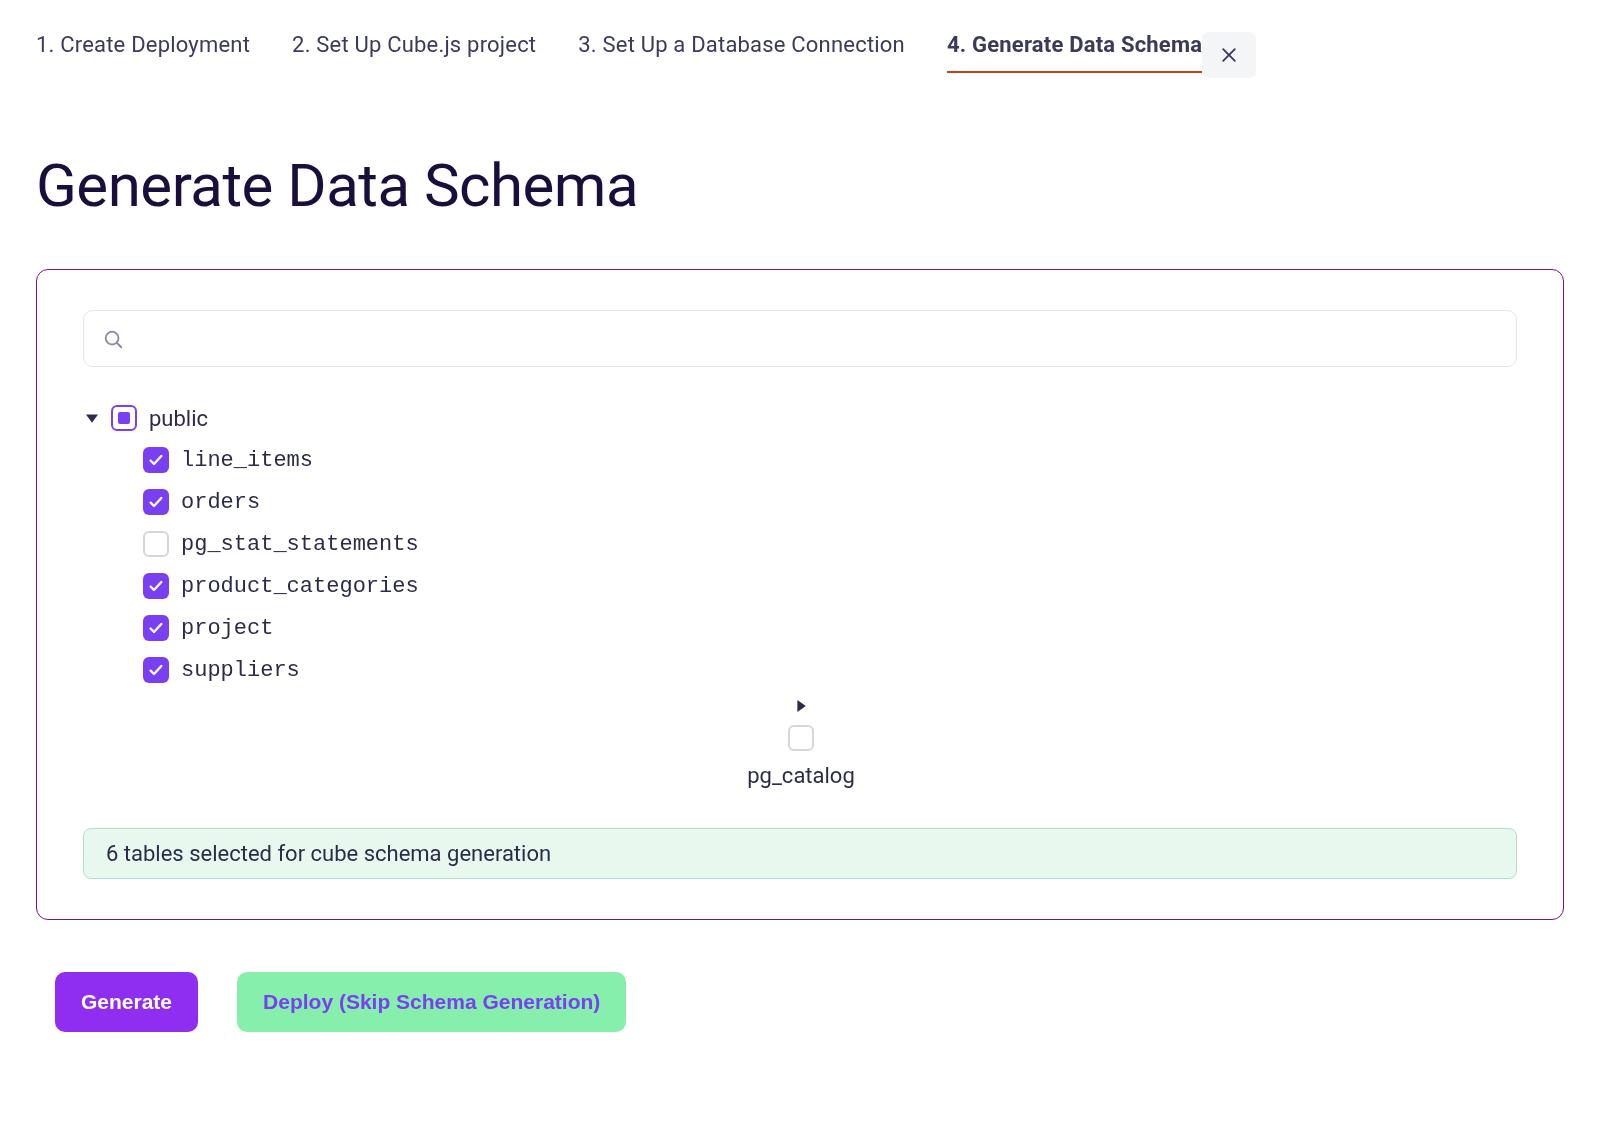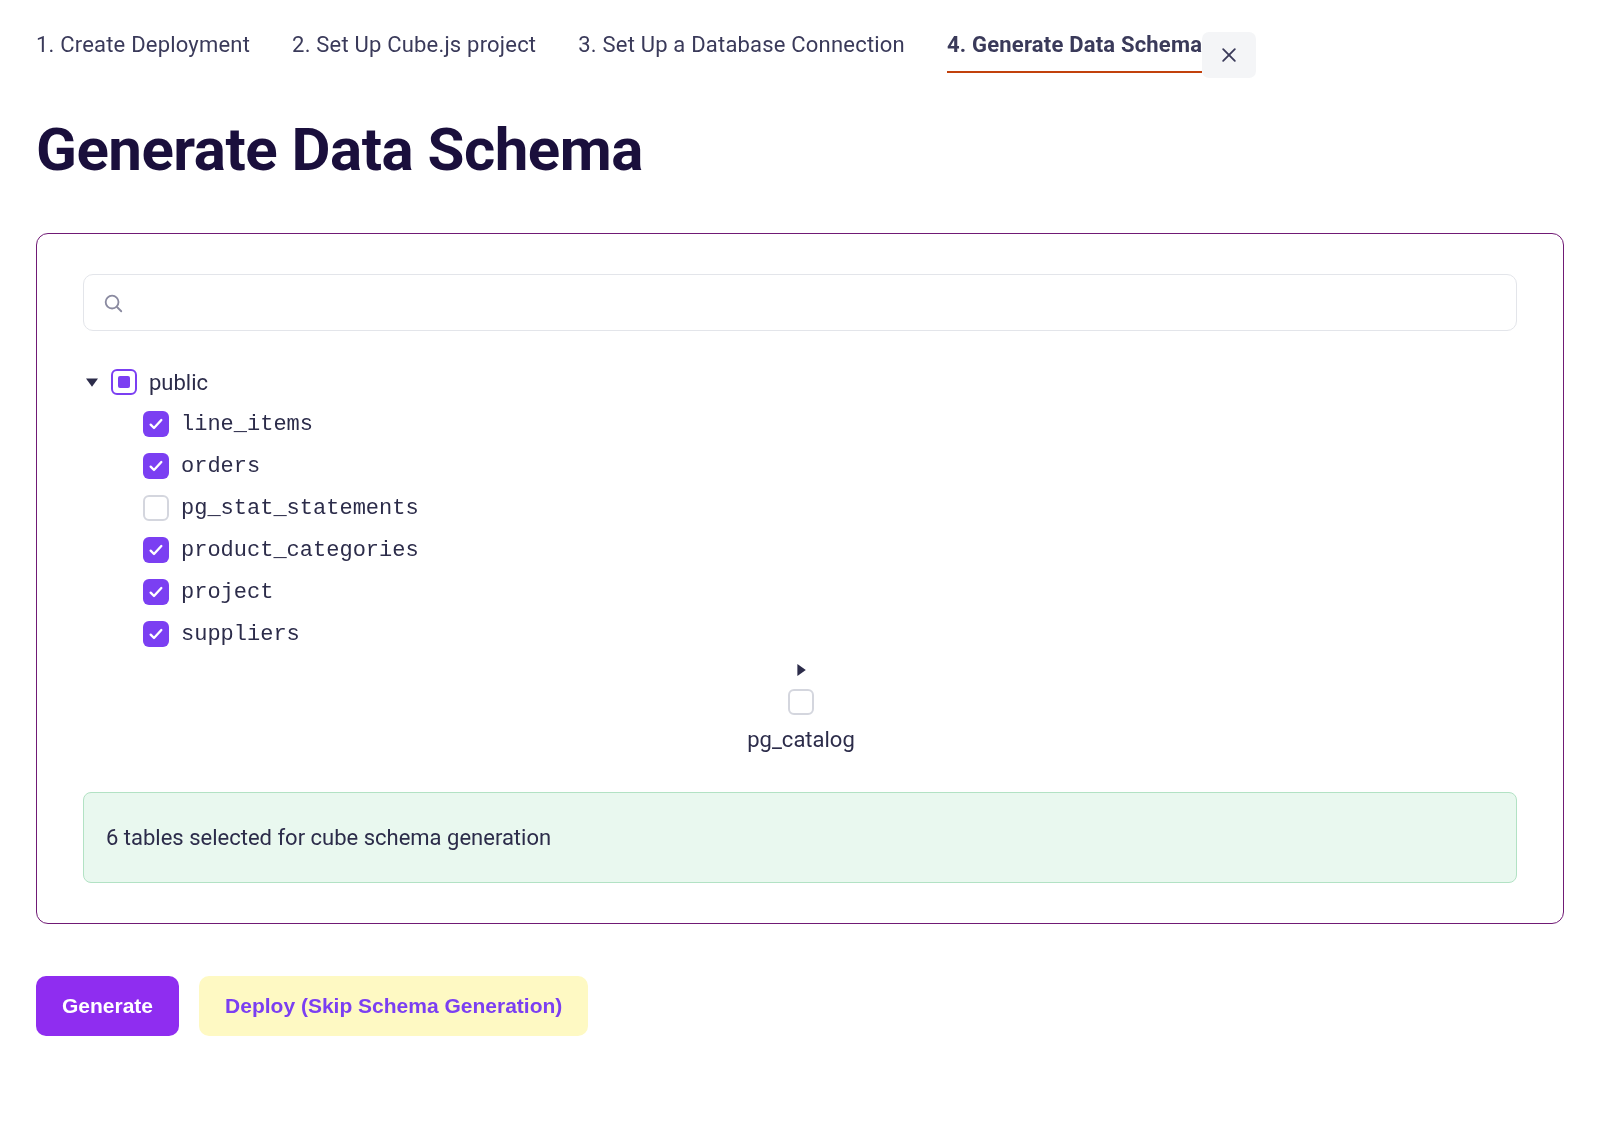--- a/index.html
+++ b/index.html
@@ -40,23 +40,23 @@
     border-radius: 7px;
     display: flex;
     align-items: center;
     justify-content: center;
     cursor: pointer;
     color: #3a3a5a;
   }
   .close-btn svg { width: 20px; height: 20px; }
   
   .page-title {
-    margin-top: 36px;
+    margin-top: 72px;
     font-size: 60px;
-    font-weight: 700;
+    font-weight: 400;
     color: #1a0f3c;
     letter-spacing: -0.5px;
   }
   
   .card {
     margin-top: 48px;
     border: 1px solid #701a75;
     border-radius: 12px;
     padding: 40px 46px;
   }
@@ -134,45 +134,46 @@
     background: #7b3ff2;
     border-radius: 2px;
   }
   .tree-label {}
   
   .status {
     margin-top: 32px;
     border: 1px solid #b2e2c4;
     background: #e9f8ef;
     border-radius: 8px;
-    padding: 32px 22px;
+    padding: 12px 22px;
     font-size: 22px;
     color: #2c2c4a;
   }
   
   .actions {
     margin-top: 52px;
     display: flex;
     gap: 20px;
   }
   .btn {
     font-size: 21px;
     font-weight: 600;
     padding: 18px 26px;
     border-radius: 10px;
     cursor: pointer;
     border: none;
+    margin-left: 19px;
   }
   .btn.primary {
     background: #8a2be2;
     background: #8f2df0;
     color: #fff;
   }
   .btn.secondary {
-    background: #fef9c3;
+    background: #86efac;
     color: #7b3ff2;
   }
 </style>
 </head>
 <body>
 
 <div class="top">
   <div class="steps">
     <div class="step">1. Create Deployment</div>
     <div class="step">2. Set Up Cube.js project</div>

